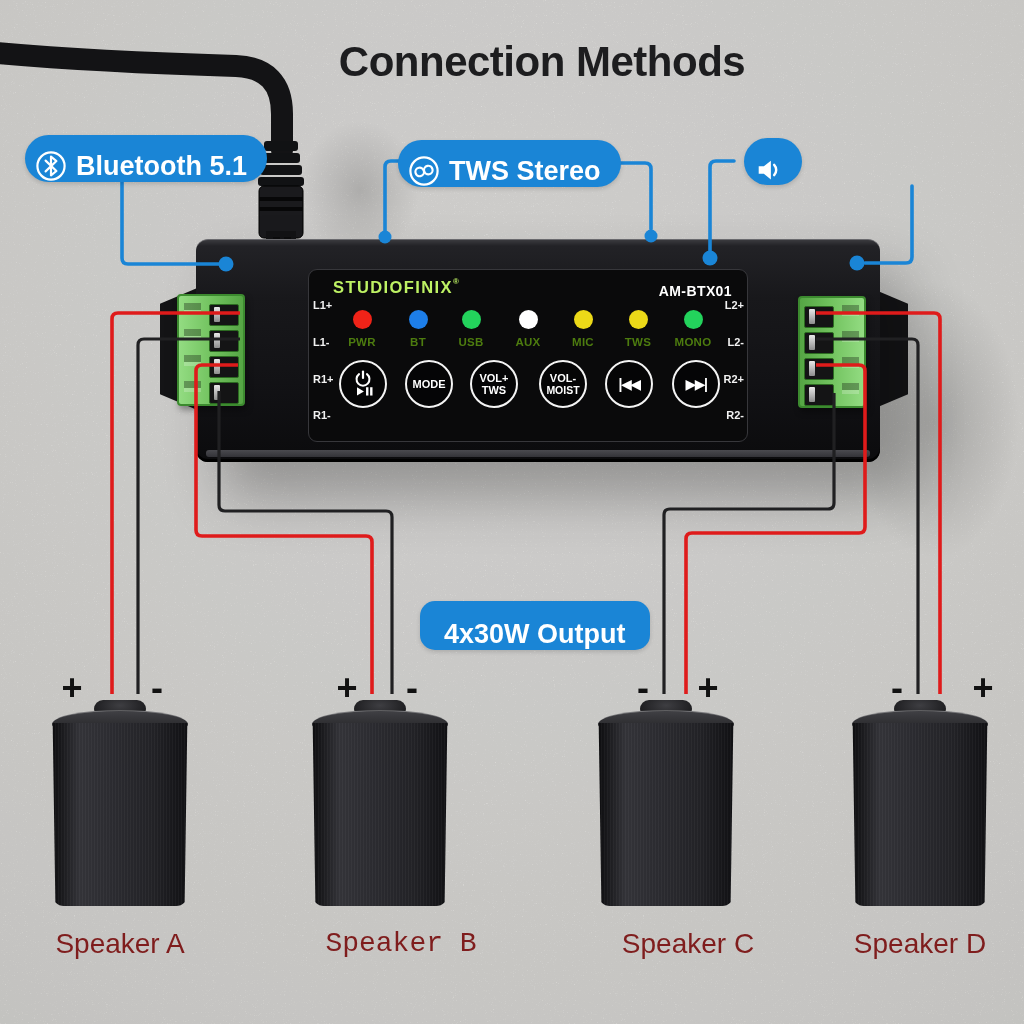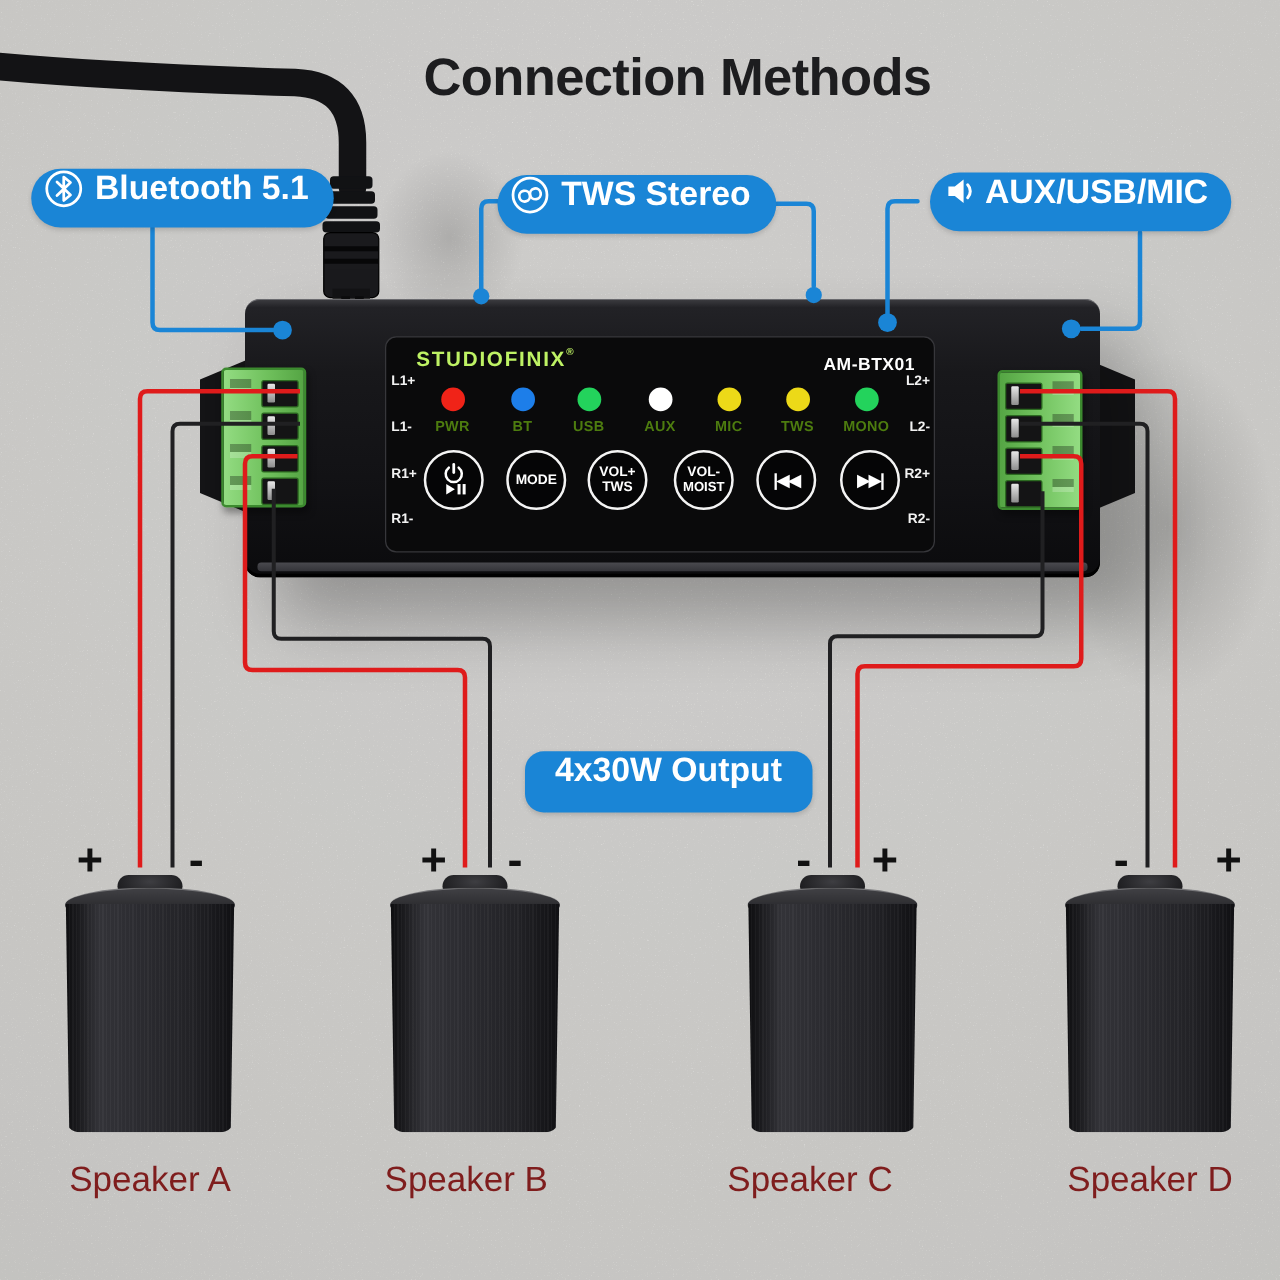--- a/index.html
+++ b/index.html
@@ -7,21 +7,21 @@
        font-family:"Liberation Sans","DejaVu Sans",sans-serif;
        background:radial-gradient(130% 130% at 50% 30%, #f1f0ee 0%, #e8e7e4 55%, #dcdbd7 100%);}
   #stage{position:relative;width:1024px;height:1024px;}
   .noise{position:absolute;left:0;top:0;z-index:1;pointer-events:none;}
   .layer{position:absolute;left:0;top:0;z-index:9;pointer-events:none;}
   #under{z-index:3;}
   
   .title{position:absolute;left:60px;top:38px;width:964px;margin:0;text-align:center;
          font-size:42px;font-weight:700;letter-spacing:-.5px;color:#1d1d1f;z-index:10;}
   
-  .pill{position:absolute;display:inline-flex;align-items:flex-start;gap:9px;height:47px;
+  .pill{position:absolute;display:inline-flex;align-items:flex-end;gap:9px;height:47px;
         padding:0 20px 0 10px;border-radius:24px;background:#1a85d6;color:#fff;
         font-size:27px;font-weight:600;white-space:nowrap;z-index:10;
         box-shadow:0 2px 4px rgba(0,0,0,.15);}
   .pill.noicon{padding:0 24px;border-radius:15px;}
   .picon{display:flex;align-items:center;}
   
   .soft-shadow{position:absolute;z-index:2;pointer-events:none;}
   
   .ear{position:absolute;width:42px;height:126px;background:#141416;z-index:4;}
   #ear-left{left:160px;top:286px;clip-path:polygon(100% 0,0 14%,0 86%,100% 100%);}
@@ -134,21 +134,20 @@
     <span>TWS Stereo</span>
   </div>
 
   <div class="pill" style="left:744px;top:138px;gap:4px;padding-right:18px;">
     <span class="picon">
       <svg viewBox="0 0 32 32" width="30" height="30">
           <path d="M5 12 h5.5 L18 6 v20 l-7.5-6 H5 z" fill="#fff"></path>
           <path d="M21.5 10.5 a8 8 0 0 1 0 11" fill="none" stroke="#fff" stroke-width="2.6" stroke-linecap="round"></path>
         </svg>
     </span>
-    <span>AUX/USB/MIC</span>
   </div>
 
   <div class="pill noicon" style="left:420px;top:601px;height:49px;">
     <span>4x30W Output</span>
   </div>
 
   <div class="ear" id="ear-left"></div>
   <div class="ear" id="ear-right"></div>
 
   <div class="device">
@@ -256,22 +255,22 @@
   <span class="pol" style="left:72px;top:688px;">+</span>
   <span class="pol" style="left:157px;top:688px;">-</span>
   <span class="pol" style="left:347px;top:688px;">+</span>
   <span class="pol" style="left:412px;top:688px;">-</span>
   <span class="pol" style="left:643px;top:688px;">-</span>
   <span class="pol" style="left:708px;top:688px;">+</span>
   <span class="pol" style="left:897px;top:688px;">-</span>
   <span class="pol" style="left:983px;top:688px;">+</span>
 
   <span class="sp-label" style="left:20px;">Speaker A</span>
-  <span class="sp-label" style="left:273px;">Speaker B</span>
-  <span class="sp-label" style="left:548px;text-align:center;">Speaker C</span>
+  <span class="sp-label" style="left:301px;font-family:Liberation Mono, monospace;">Speaker B</span>
+  <span class="sp-label" style="left:588px;text-align:center;">Speaker C</span>
   <span class="sp-label" style="left:820px;">Speaker D</span>
 
   <svg id="over" class="layer" width="1024" height="1024">
 
     <g fill="none" stroke="#1a85d6" stroke-width="3.6" stroke-linecap="round">
       <path d="M122 182 V258 Q122 264 128 264 H219"></path>
       <path d="M399 161 H391 Q385 161 385 167 V231"></path>
       <path d="M617 163 H645 Q651 163 651 169 V229"></path>
       <path d="M734 161 H716 Q710 161 710 167 V251"></path>
       <path d="M912 186 V257 Q912 263 906 263 H865"></path>

